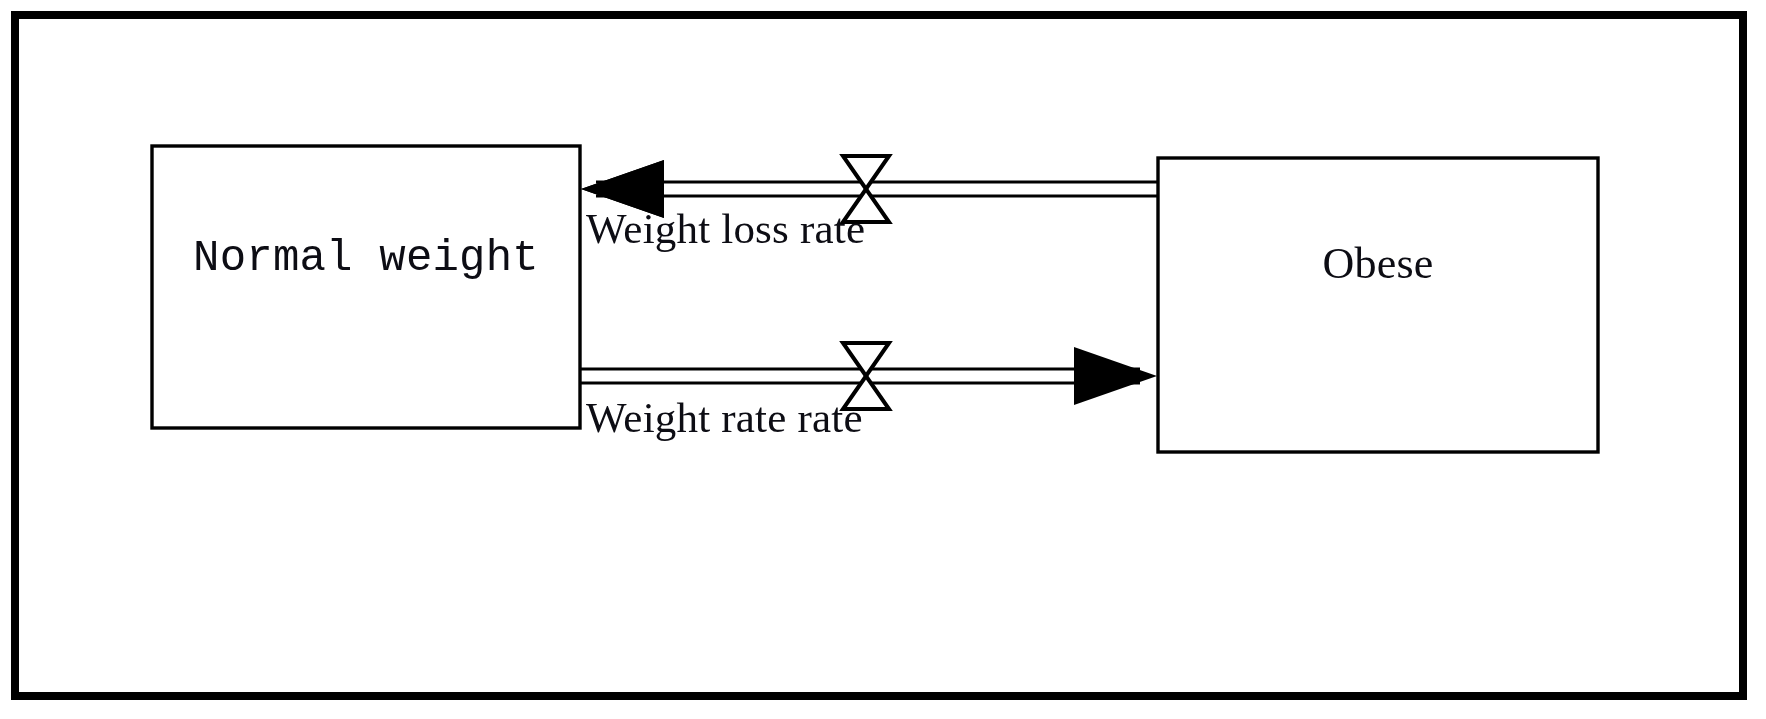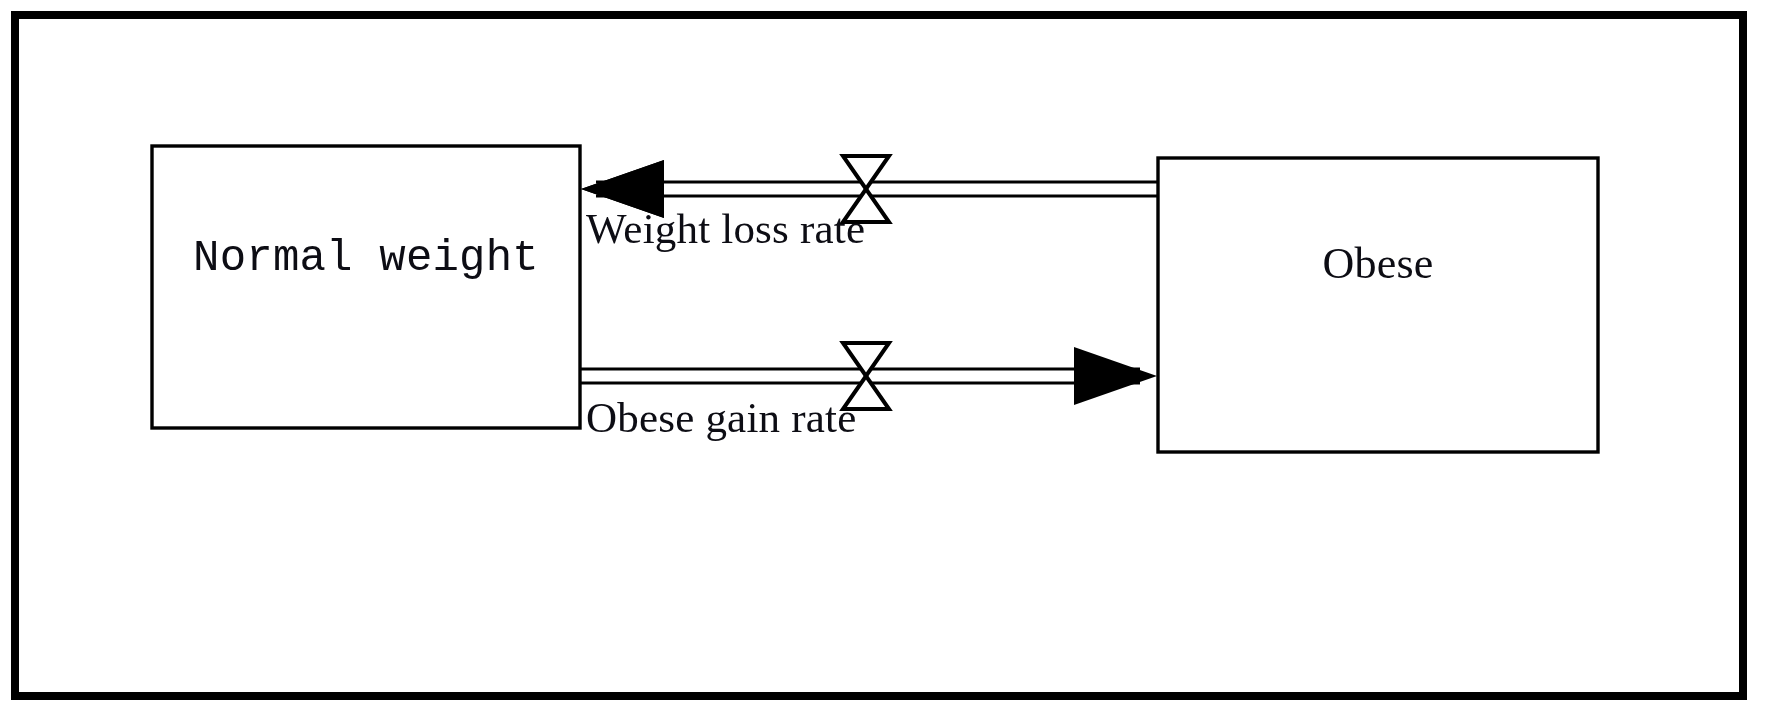--- a/index.html
+++ b/index.html
@@ -123,15 +123,15 @@
     </g>
 
   </svg>
 
   <div class="stock-label" id="stock-normal-weight-label">Normal weight</div>
 
   <div class="stock-label" id="stock-obese-label">Obese</div>
 
   <div class="flow-label" id="flow-loss-label">Weight loss rate</div>
 
-  <div class="flow-label" id="flow-gain-label">Obese gain rate</div>
+  <div class="flow-label" id="flow-gain-label">Weight rate rate</div>
 
 </div>
 
 </body></html>

